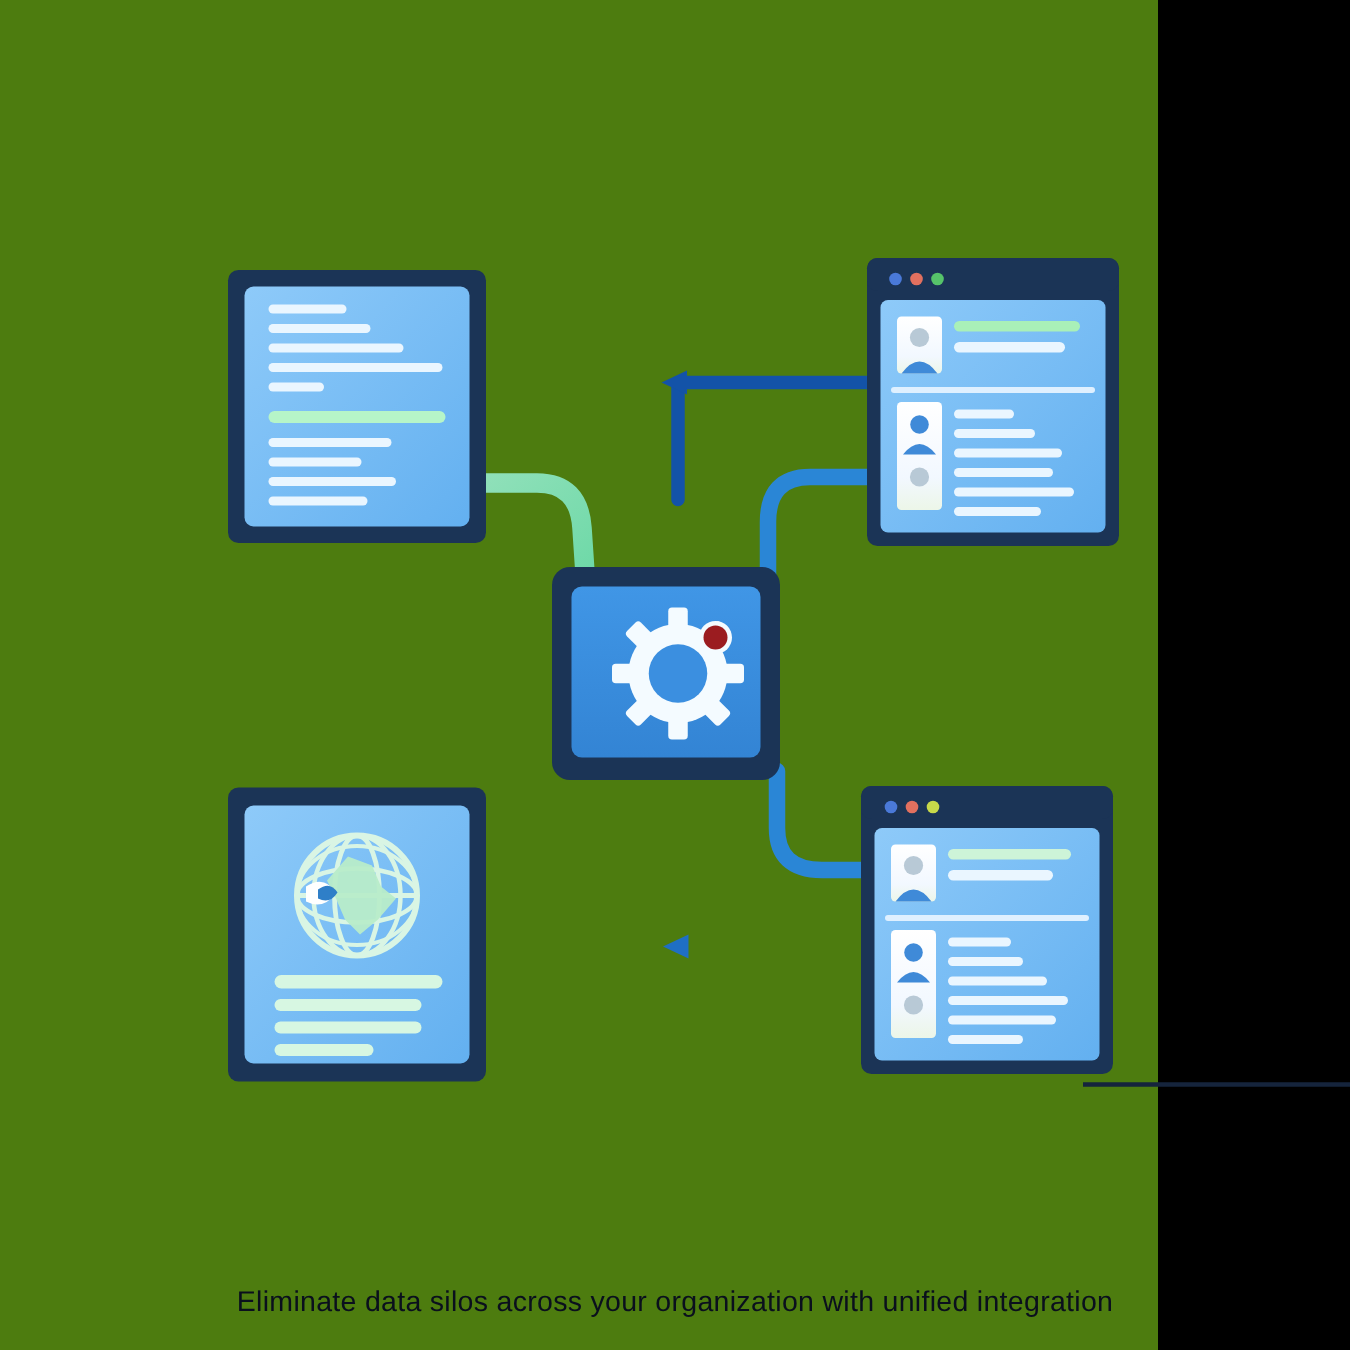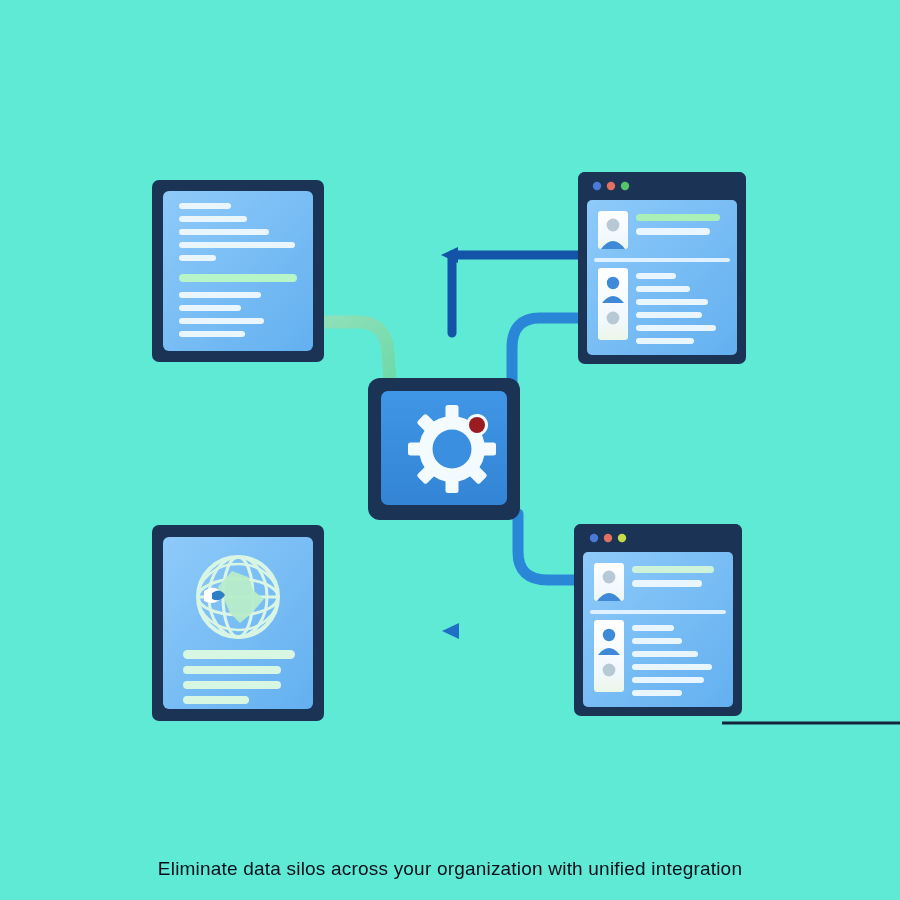--- a/index.html
+++ b/index.html
@@ -9,23 +9,23 @@
     background: #000000;
   }
   body {
     width: 900px;
     height: 900px;
     overflow: hidden;
     font-family: "Liberation Sans", sans-serif;
   }
   #stage {
     position: relative;
-    width: 900px;
+    width: 772px;
     height: 900px;
-    background: #5eead4;
+    background: #4d7c0f;
   }
   #diagram-svg {
     position: absolute;
     left: 0;
     top: 0;
     width: 900px;
     height: 900px;
     display: block;
   }
   .caption-text {

